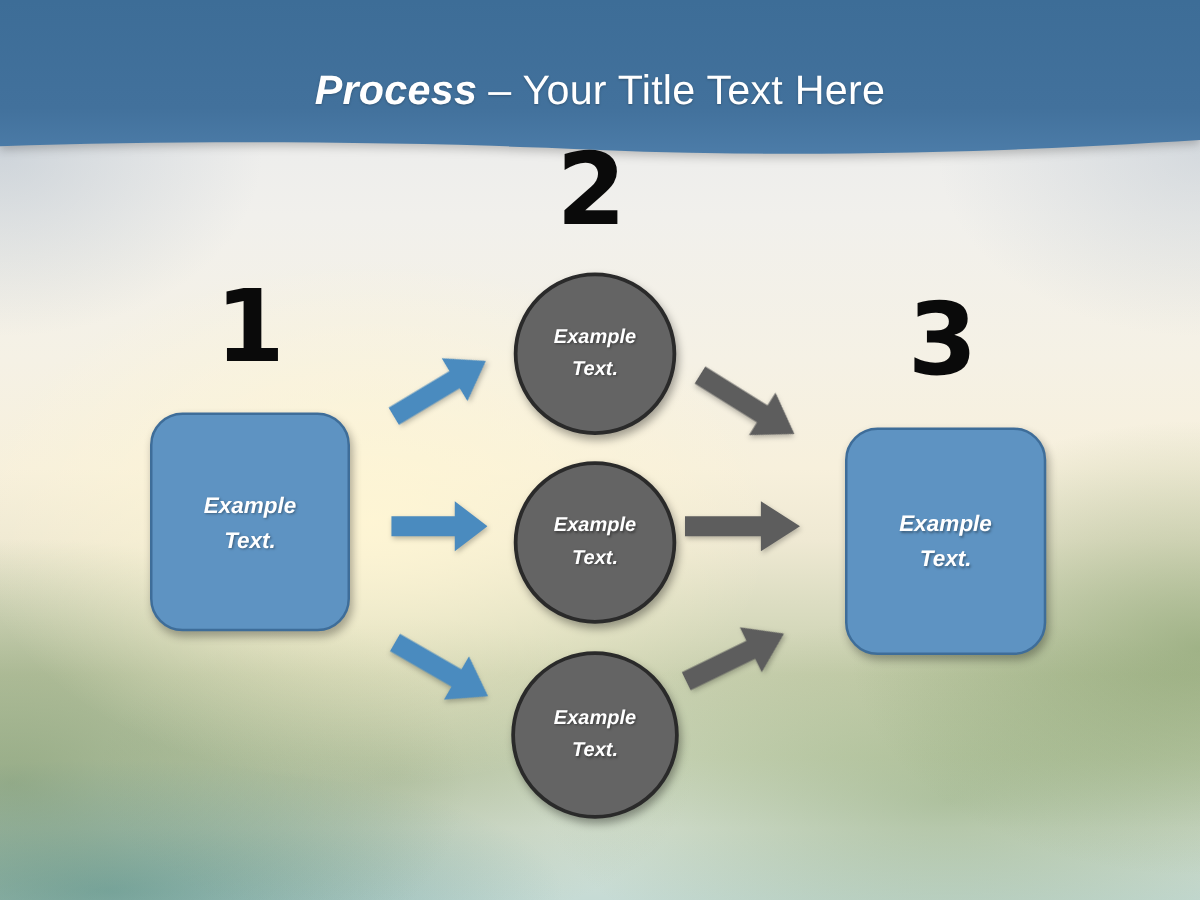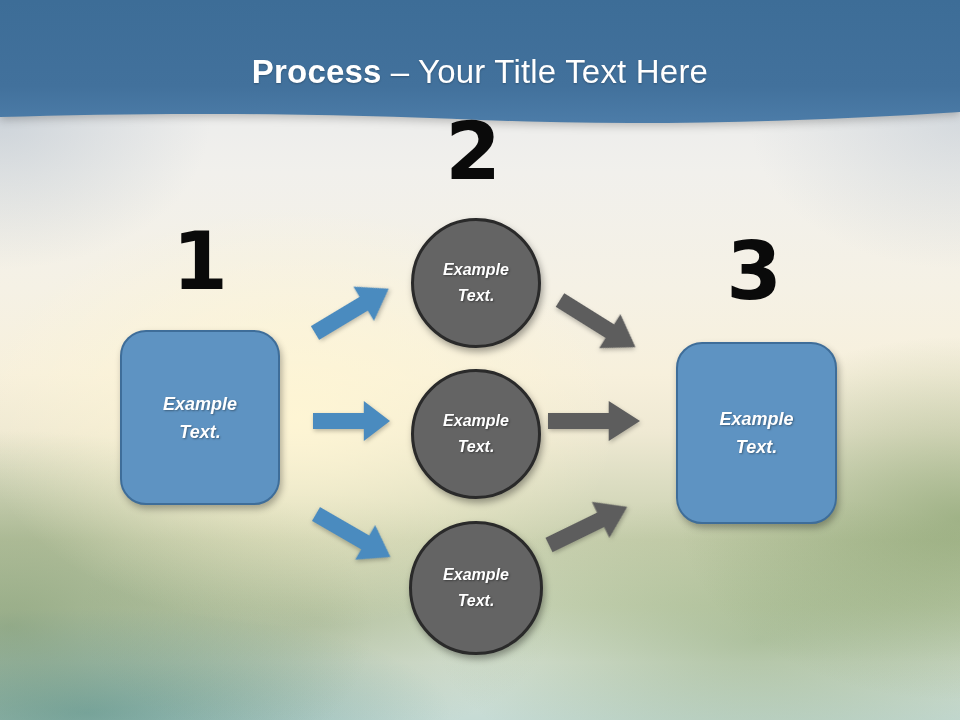--- a/index.html
+++ b/index.html
@@ -38,21 +38,21 @@
   .header-band{
     position:absolute;left:0;top:0;width:960px;height:140px;
     filter:drop-shadow(0 3px 4px rgba(0,0,0,0.22));
   }
   .slide-title{
     position:absolute;left:0;top:52px;width:960px;
     text-align:center;color:var(--title-white);
     font-size:33px;letter-spacing:0.2px;line-height:40px;
     text-shadow:0 1px 2px rgba(0,0,0,0.25);
   }
-  .slide-title .t-bold{font-weight:bold;margin-right:9px;}
+  .slide-title .t-bold{font-weight:bold;margin-right:9px;font-style:italic;}
   .slide-title .t-rest{font-weight:normal;}
   
   .step-number{
     position:absolute;width:120px;text-align:center;
     color:var(--number-black);font-weight:bold;
     font-family:"DejaVu Sans","Liberation Sans",sans-serif;
     font-size:80px;line-height:1;
   }
   .num-1{left:140px;top:222px;}
   .num-2{left:413px;top:112px;}

